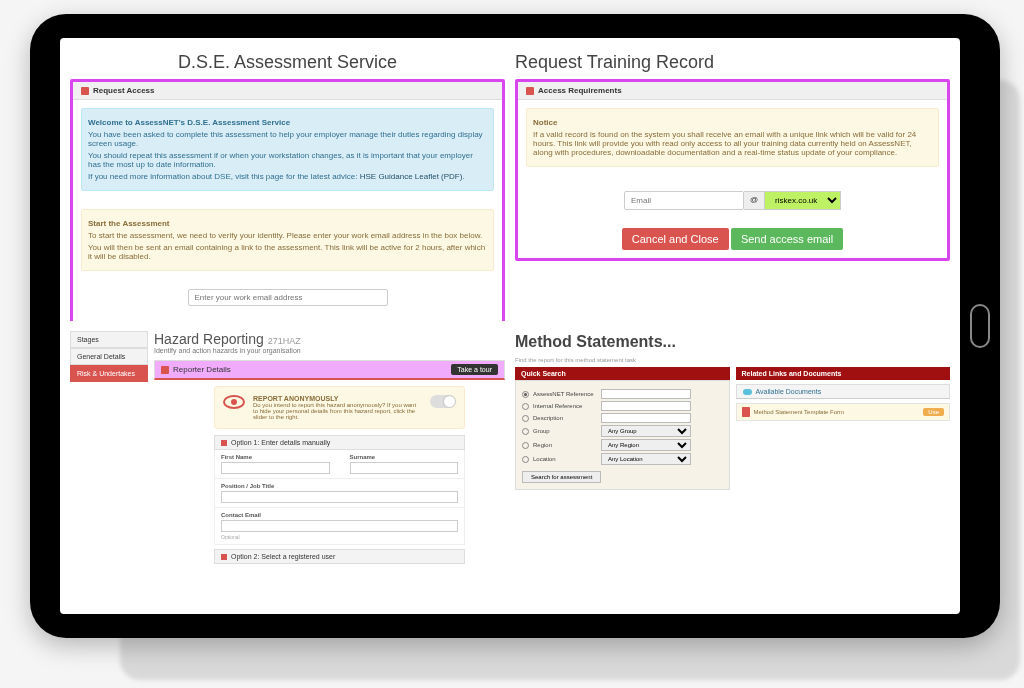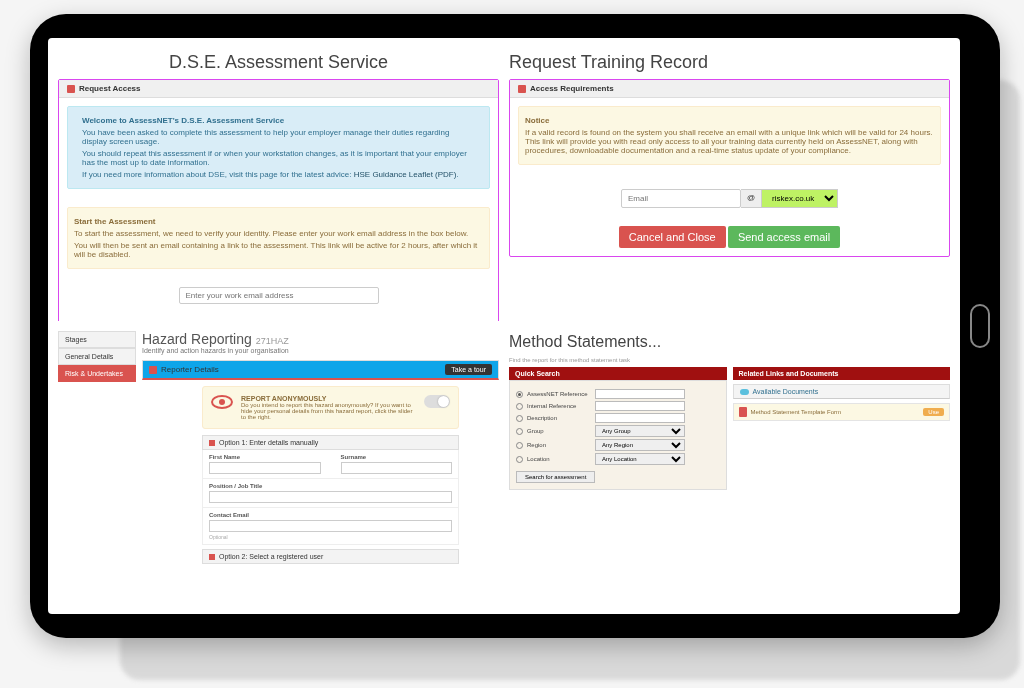--- a/index.html
+++ b/index.html
@@ -18,21 +18,21 @@
     background: #d9d9d9;
     border-radius: 20px;
     filter: blur(2px);
   }
   .tablet {
     position: absolute;
     left: 30px; top: 14px;
     width: 970px; height: 624px;
     background: #000;
     border-radius: 36px;
-    padding: 24px 40px 24px 18px;
+    padding: 24px 40px 24px 30px;
     box-shadow: 0 8px 24px rgba(0,0,0,.25);
   }
   .home-button {
     position: absolute;
     right: 10px; top: 50%;
     transform: translateY(-50%);
     width: 20px; height: 44px;
     border: 2px solid #888;
     border-radius: 12px;
   }
@@ -45,48 +45,48 @@
     grid-template-columns: 1fr 1fr;
     grid-template-rows: 1fr 1fr;
     gap: 10px;
     padding: 10px;
     font-size: 8px;
     color: #333;
   }
   .pane { overflow: hidden; }
 
   
-  .panel { border: 1px solid #d946ef; margin: 4px 0; border-radius: 2px; }
+  .panel { border: 3px solid #d946ef; margin: 4px 0; border-radius: 2px; }
   .panel-header {
     background: #f0f0f0;
     padding: 4px 8px;
     font-weight: bold;
     border-bottom: 1px solid #ddd;
     display: flex; gap: 4px; align-items: center;
   }
   .red-icon {
     width: 8px; height: 8px;
     background: #d9534f; border-radius: 1px;
   }
   .panel-body { padding: 8px; }
   .alert-info {
     background: #d9edf7; border: 1px solid #bce8f1;
     color: #31708f; padding: 6px; border-radius: 2px;
   }
-  .alert-info p { margin: 3px 8px; }
+  .alert-info p { margin: 3px 0; }
   .alert-info a { color: #245269; text-decoration: none; }
   .alert-warn {
     background: #fcf8e3; border: 1px solid #faebcc;
     color: #8a6d3b; padding: 6px; border-radius: 2px;
   }
   .alert-warn p { margin: 3px 0; }
   .mt { margin-top: 18px; }
 
   h2.pane-title { font-size: 18px; font-weight: 400; color: #444; text-align: center; margin: 4px 0 6px; }
-  h3.pane-title2 { font-size: 16px; font-weight: 400; color: #444; margin: 2px 0 6px; }
+  h3.pane-title2 { font-size: 16px; font-weight: 700; color: #444; margin: 2px 0 6px; }
 
   .input-text {
     border: 1px solid #ccc; padding: 3px 6px; font-size: 8px;
     color: #999; width: 200px; border-radius: 2px;
   }
   .btn {
     display: inline-block;
     padding: 5px 10px; border-radius: 2px;
     color: #fff; border: none; font-size: 11px; cursor: pointer;
   }
@@ -105,21 +105,21 @@
   
   .haz-wrap { display: flex; gap: 6px; }
   .haz-side { width: 78px; display: flex; flex-direction: column; }
   .haz-tab { background: #f3f3f3; border: 1px solid #ddd; padding: 4px 6px; font-size: 7px; cursor: pointer; }
   .haz-tab.active { background: #d9534f; color: #fff; border-color: #d9534f; }
   .haz-main { flex: 1; }
   .haz-title { font-size: 14px; color: #555; }
   .haz-title small { font-size: 9px; color: #999; }
   .haz-sub { font-size: 7px; color: #777; }
   .reporter-header {
-    background: #0ea5e9; border: 1px solid #ddd; border-bottom: 2px solid #d9534f;
+    background: #f0abfc; border: 1px solid #ddd; border-bottom: 2px solid #d9534f;
     padding: 3px 6px; display: flex; justify-content: space-between; align-items: center;
   }
   .take-btn { background: #333; color: #fff; padding: 2px 6px; border-radius: 2px; font-size: 7px; }
   .anon-box {
     background: #fcf8e3; border: 1px solid #faebcc; border-radius: 3px;
     padding: 8px; display: flex; gap: 8px; align-items: flex-start; margin: 6px 40px 6px 60px;
   }
   .eye-icon { width: 22px; height: 14px; border: 2px solid #d9534f; border-radius: 50%; position: relative; flex-shrink: 0; }
   .eye-icon::after { content: ''; position: absolute; left: 6px; top: 2px; width: 6px; height: 6px; background: #d9534f; border-radius: 50%; }
   .anon-title { font-size: 7px; font-weight: bold; color: #8a6d3b; }

